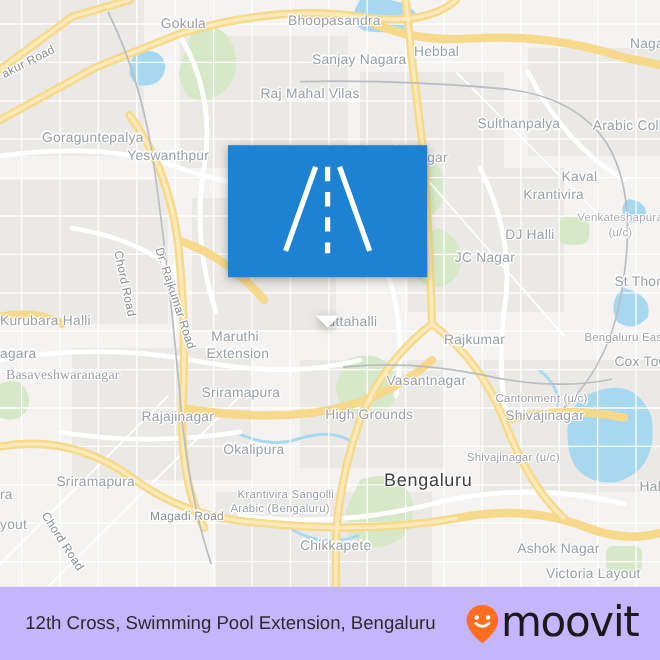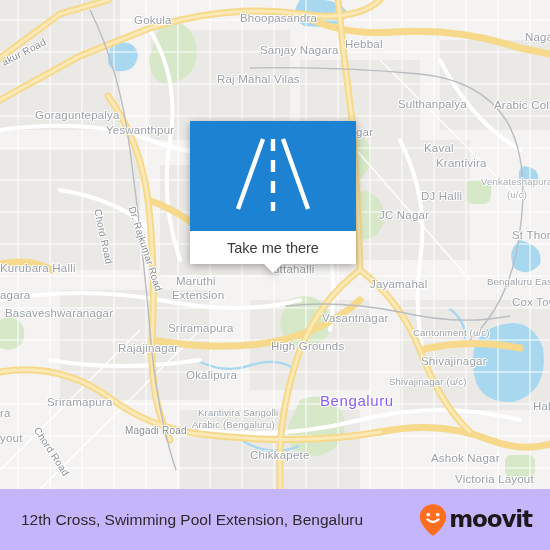--- a/index.html
+++ b/index.html
@@ -34,21 +34,21 @@
     letter-spacing: .2px;
     text-shadow:
        1px  0 0 rgba(255,255,255,.95),
       -1px  0 0 rgba(255,255,255,.95),
        0  1px 0 rgba(255,255,255,.95),
        0 -1px 0 rgba(255,255,255,.95),
        1px  1px 0 rgba(255,255,255,.9),
       -1px -1px 0 rgba(255,255,255,.9);
   }
   .lbl-place  { font-size: 11.5px; color:#9aa0a6; }
-  .lbl-place-lg { font-size: 15px; color:#8b5cf6; letter-spacing:.6px; }
+  .lbl-place-lg { font-size: 15px; color:#404040; letter-spacing:.6px; }
   .lbl-place-sm { font-size: 9.5px; color:#a8adb2; }
   .lbl-road   { font-size: 10px; color:#8a8f94; font-weight: 400; }
   .lbl-rail   { font-size: 9.5px; color:#9aa0a6; }
 
   
   #popup {
     position: absolute;
     left: 190px; top: 121px;
     width: 166px;
     filter: drop-shadow(0 2px 4px rgba(0,0,0,.33));
@@ -104,23 +104,23 @@
     white-space: nowrap;
   }
   #moovit-logo {
     position: absolute;
     right: 18px; top: 14px;
     display: flex;
     align-items: center;
     height: 33px;
   }
   #moovit-wordmark {
-    font-size: 23px;
+    font-size: 35px;
     color: #1a1a1a;
-    font-weight: 700;
+    font-weight: 400;
     letter-spacing: -1.1px;
     line-height: 1;
     margin-left: 1px;
     font-family: "DejaVu Sans", sans-serif;
   }
 </style>
 </head>
 <body>
 
 <div id="app">
@@ -230,45 +230,45 @@
         <div class="map-label lbl-place" style="left: 240px; top: 12px; transform-origin: left top;">Bhoopasandra</div>
         <div class="map-label lbl-place" style="left: 525px; top: 31px; transform-origin: left top;">Nagav</div>
         <div class="map-label lbl-place" style="left: 345px; top: 38px; transform-origin: left top;">Hebbal</div>
         <div class="map-label lbl-place" style="left: 243px; top: 44px; transform-origin: left top; margin-left: 17px;">Sanjay Nagara</div>
         <div class="map-label lbl-place" style="left: 217px; top: 73px; transform-origin: left top;">Raj Mahal Vilas</div>
         <div class="map-label lbl-road" style="left: 0px; top: 58px; transform: rotate(-27deg); transform-origin: left top;">akur Road</div>
         <div class="map-label lbl-place" style="left: 398px; top: 98px; transform-origin: left top;">Sulthanpalya</div>
         <div class="map-label lbl-place" style="left: 494px; top: 99px; transform-origin: left top;">Arabic College</div>
         <div class="map-label lbl-place" style="left: 35px; top: 109px; transform-origin: left top;">Goraguntepalya</div>
         <div class="map-label lbl-place" style="left: 106px; top: 124px; transform-origin: left top;">Yeswanthpur</div>
-        <div class="map-label lbl-place" style="left: 424px; top: 142px; transform-origin: left top;">Kaval</div>
+        <div class="map-label lbl-place" style="left: 468px; top: 142px; transform-origin: left top;">Kaval</div>
         <div class="map-label lbl-place" style="left: 436px; top: 157px; transform-origin: left top;">Krantivira</div>
         <div class="map-label lbl-place" style="left: 356px; top: 126px; transform-origin: left top;">gar</div>
         <div class="map-label lbl-place-sm" style="left: 481px; top: 176px; transform-origin: left top;">Venkateshapura</div>
         <div class="map-label lbl-place-sm" style="left: 507px; top: 189px; transform-origin: left top;">(u/c)</div>
         <div class="map-label lbl-place" style="left: 421px; top: 190px; transform-origin: left top;">DJ Halli</div>
         <div class="map-label lbl-place" style="left: 379px; top: 209px; transform-origin: left top;">JC Nagar</div>
         <div class="map-label lbl-place" style="left: 512px; top: 229px; transform-origin: left top;">St Thoma</div>
         <div class="map-label lbl-place" style="left: 0px; top: 262px; transform-origin: left top;">Kurubara Halli</div>
         <div class="map-label lbl-road" style="left: 103px; top: 208px; transform: rotate(78deg); transform-origin: left top;">Chord Road</div>
         <div class="map-label lbl-road" style="left: 137px; top: 205px; transform: rotate(72deg); transform-origin: left top;">Dr. Rajkumar Road</div>
         <div class="map-label lbl-place" style="left: 176px; top: 275px; transform-origin: left top;">Maruthi</div>
         <div class="map-label lbl-place" style="left: 172px; top: 289px; transform-origin: left top;">Extension</div>
         <div class="map-label lbl-place" style="left: 273px; top: 263px; transform-origin: left top;">uttahalli</div>
-        <div class="map-label lbl-place" style="left: 370px; top: 278px; transform-origin: left top;">Jayamahal</div>
+        <div class="map-label lbl-place" style="left: 370px; top: 278px; transform-origin: left top;">Rajkumar</div>
         <div class="map-label lbl-rail" style="left: 487px; top: 276px; transform-origin: left top;">Bengaluru East</div>
         <div class="map-label lbl-place" style="left: 512px; top: 296px; transform-origin: left top;">Cox Tow</div>
         <div class="map-label lbl-place" style="left: 0px; top: 289px; transform-origin: left top;">agara</div>
-        <div class="map-label lbl-place" style="left: 5px; top: 307px; transform-origin: left top;">Basaveshwaranagar</div>
+        <div class="map-label lbl-place" style="left: 5px; top: 307px; transform-origin: left top; font-family: Liberation Serif, serif;">Basaveshwaranagar</div>
         <div class="map-label lbl-place" style="left: 168px; top: 322px; transform-origin: left top;">Sriramapura</div>
         <div class="map-label lbl-place" style="left: 322px; top: 312px; transform-origin: left top;">Vasantnagar</div>
         <div class="map-label lbl-rail" style="left: 413px; top: 327px; transform-origin: left top;">Cantonment (u/c)</div>
         <div class="map-label lbl-place" style="left: 118px; top: 342px; transform-origin: left top;">Rajajinagar</div>
         <div class="map-label lbl-place" style="left: 271px; top: 340px; transform-origin: left top;">High Grounds</div>
-        <div class="map-label lbl-place" style="left: 421px; top: 355px; transform-origin: left top;">Shivajinagar</div>
+        <div class="map-label lbl-place" style="left: 421px; top: 341px; transform-origin: left top;">Shivajinagar</div>
         <div class="map-label lbl-place" style="left: 186px; top: 369px; transform-origin: left top;">Okalipura</div>
         <div class="map-label lbl-rail" style="left: 389px; top: 376px; transform-origin: left top;">Shivajinagar (u/c)</div>
         <div class="map-label lbl-place" style="left: 533px; top: 400px; transform-origin: left top;">Hal</div>
         <div class="map-label lbl-place-lg" style="left: 320px; top: 392px; transform-origin: left top;">Bengaluru</div>
         <div class="map-label lbl-place" style="left: 47px; top: 396px; transform-origin: left top;">Sriramapura</div>
         <div class="map-label lbl-place" style="left: 0px; top: 407px; transform-origin: left top;">ra</div>
         <div class="map-label lbl-rail" style="left: 198px; top: 407px; transform-origin: left top;">Krantivira Sangolli</div>
         <div class="map-label lbl-rail" style="left: 192px; top: 419px; transform-origin: left top;">Arabic (Bengaluru)</div>
         <div class="map-label lbl-place" style="left: 0px; top: 432px; transform-origin: left top;">yout</div>
         <div class="map-label lbl-road" style="left: 125px; top: 425px; transform-origin: left top;">Magadi Road</div>
@@ -283,21 +283,20 @@
         <svg width="166" height="110" viewBox="0 0 166 110">
           <g stroke="#ffffff" stroke-width="4.4" stroke-linecap="butt" fill="none">
             <line x1="73" y1="18" x2="48" y2="88"></line>
             <line x1="93" y1="18" x2="118" y2="88"></line>
           </g>
           <g stroke="#ffffff" stroke-width="4.4" fill="none" stroke-dasharray="12 9">
             <line x1="83" y1="18" x2="83" y2="90"></line>
           </g>
         </svg>
       </div>
-      <div id="popup-label">Take me there</div>
       <div id="popup-tail"></div>
     </div>
 
   </div>
 
   <div id="footer">
     <div id="footer-title">12th Cross, Swimming Pool Extension, Bengaluru</div>
 
     <div id="moovit-logo">
       <svg width="30" height="33" viewBox="0 0 30 33">

